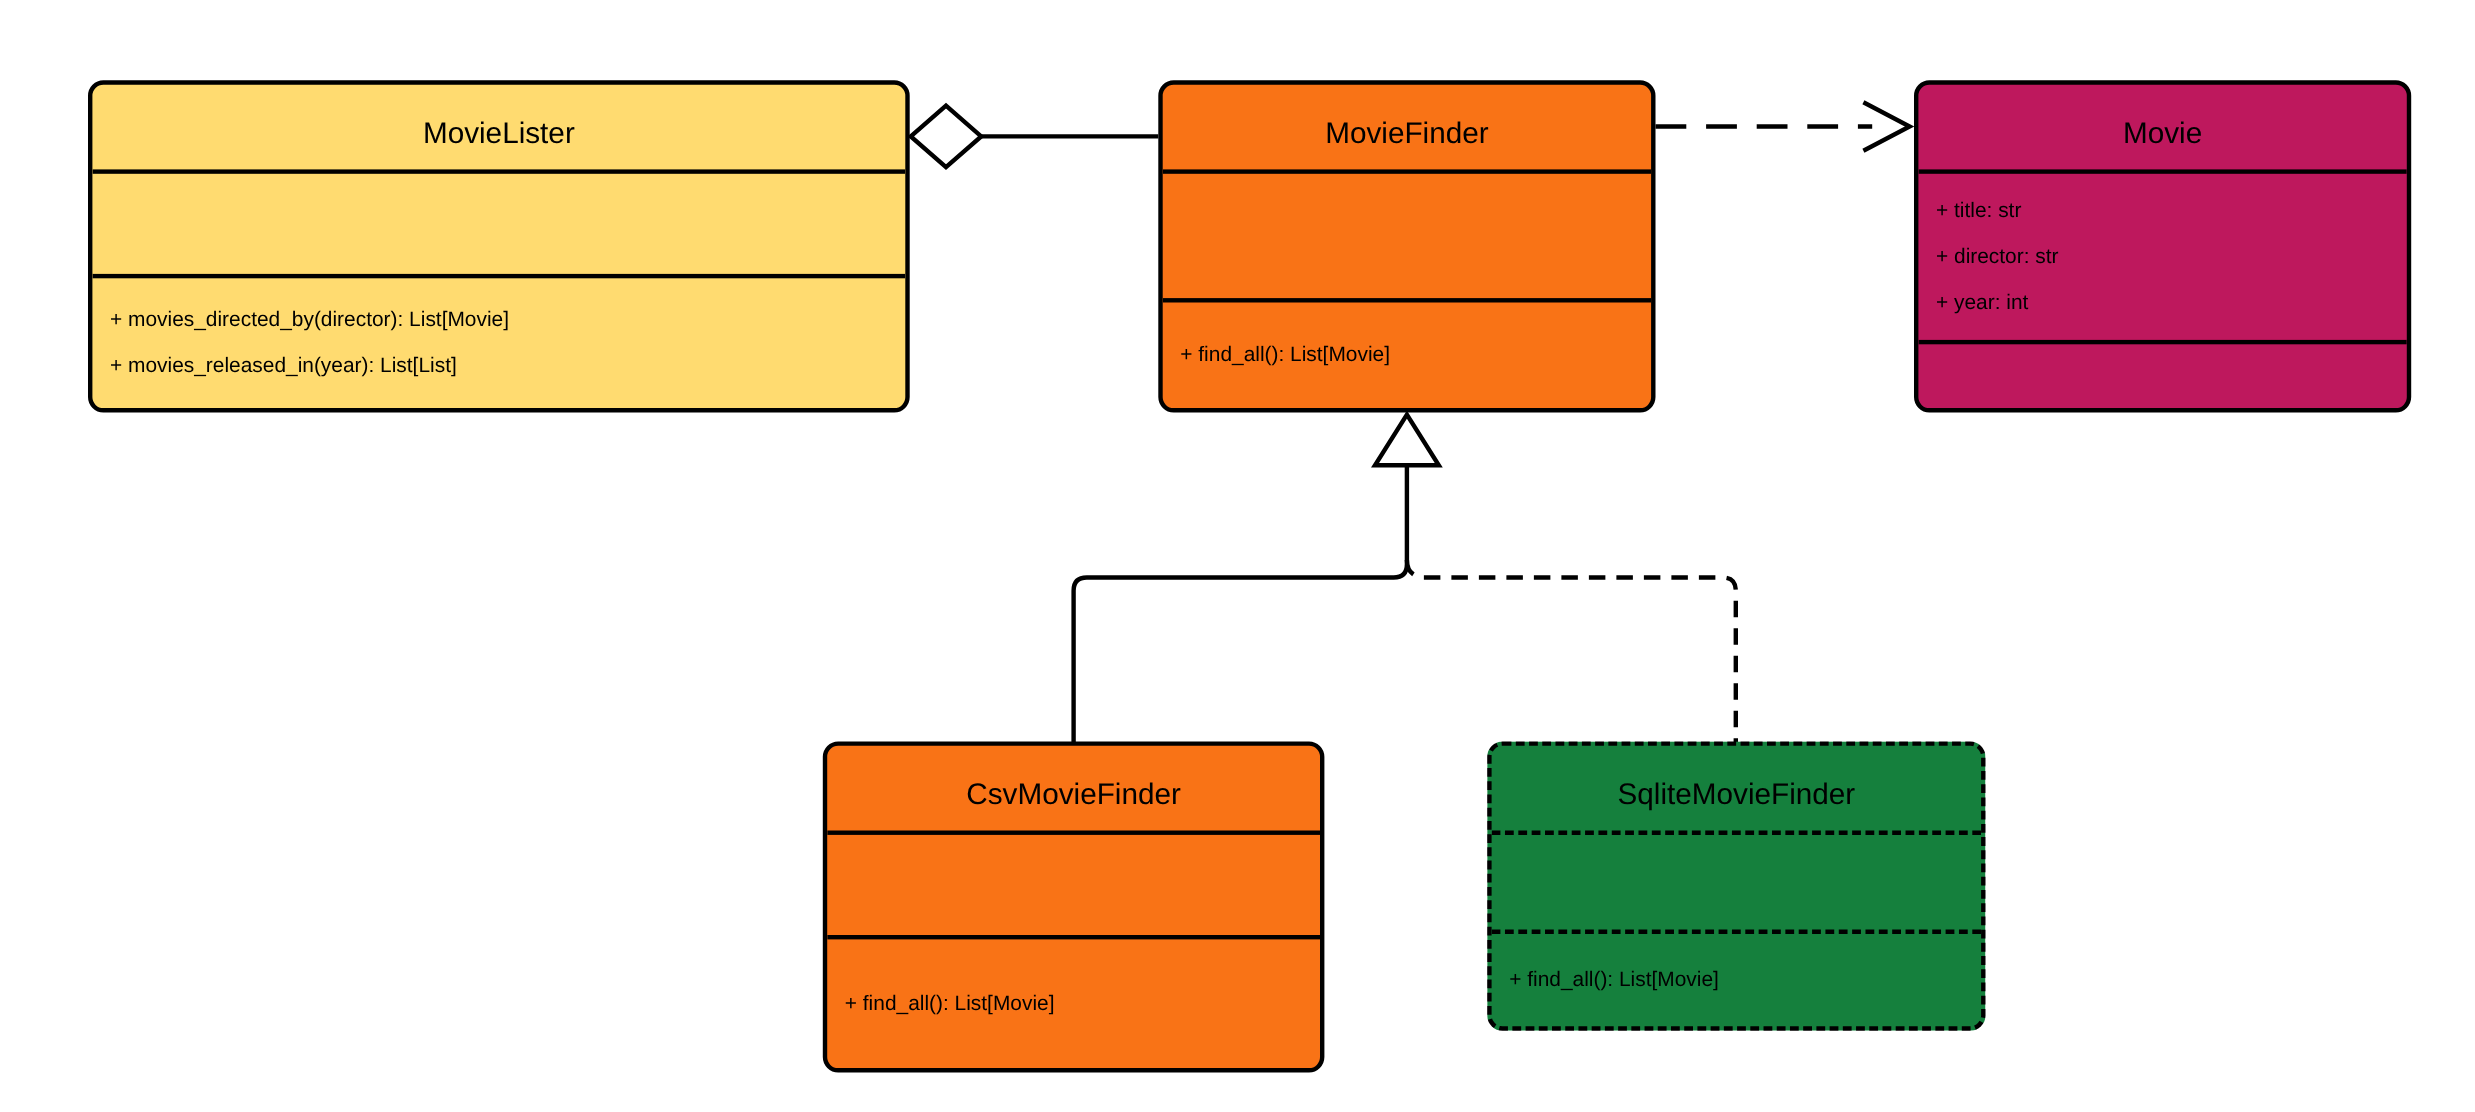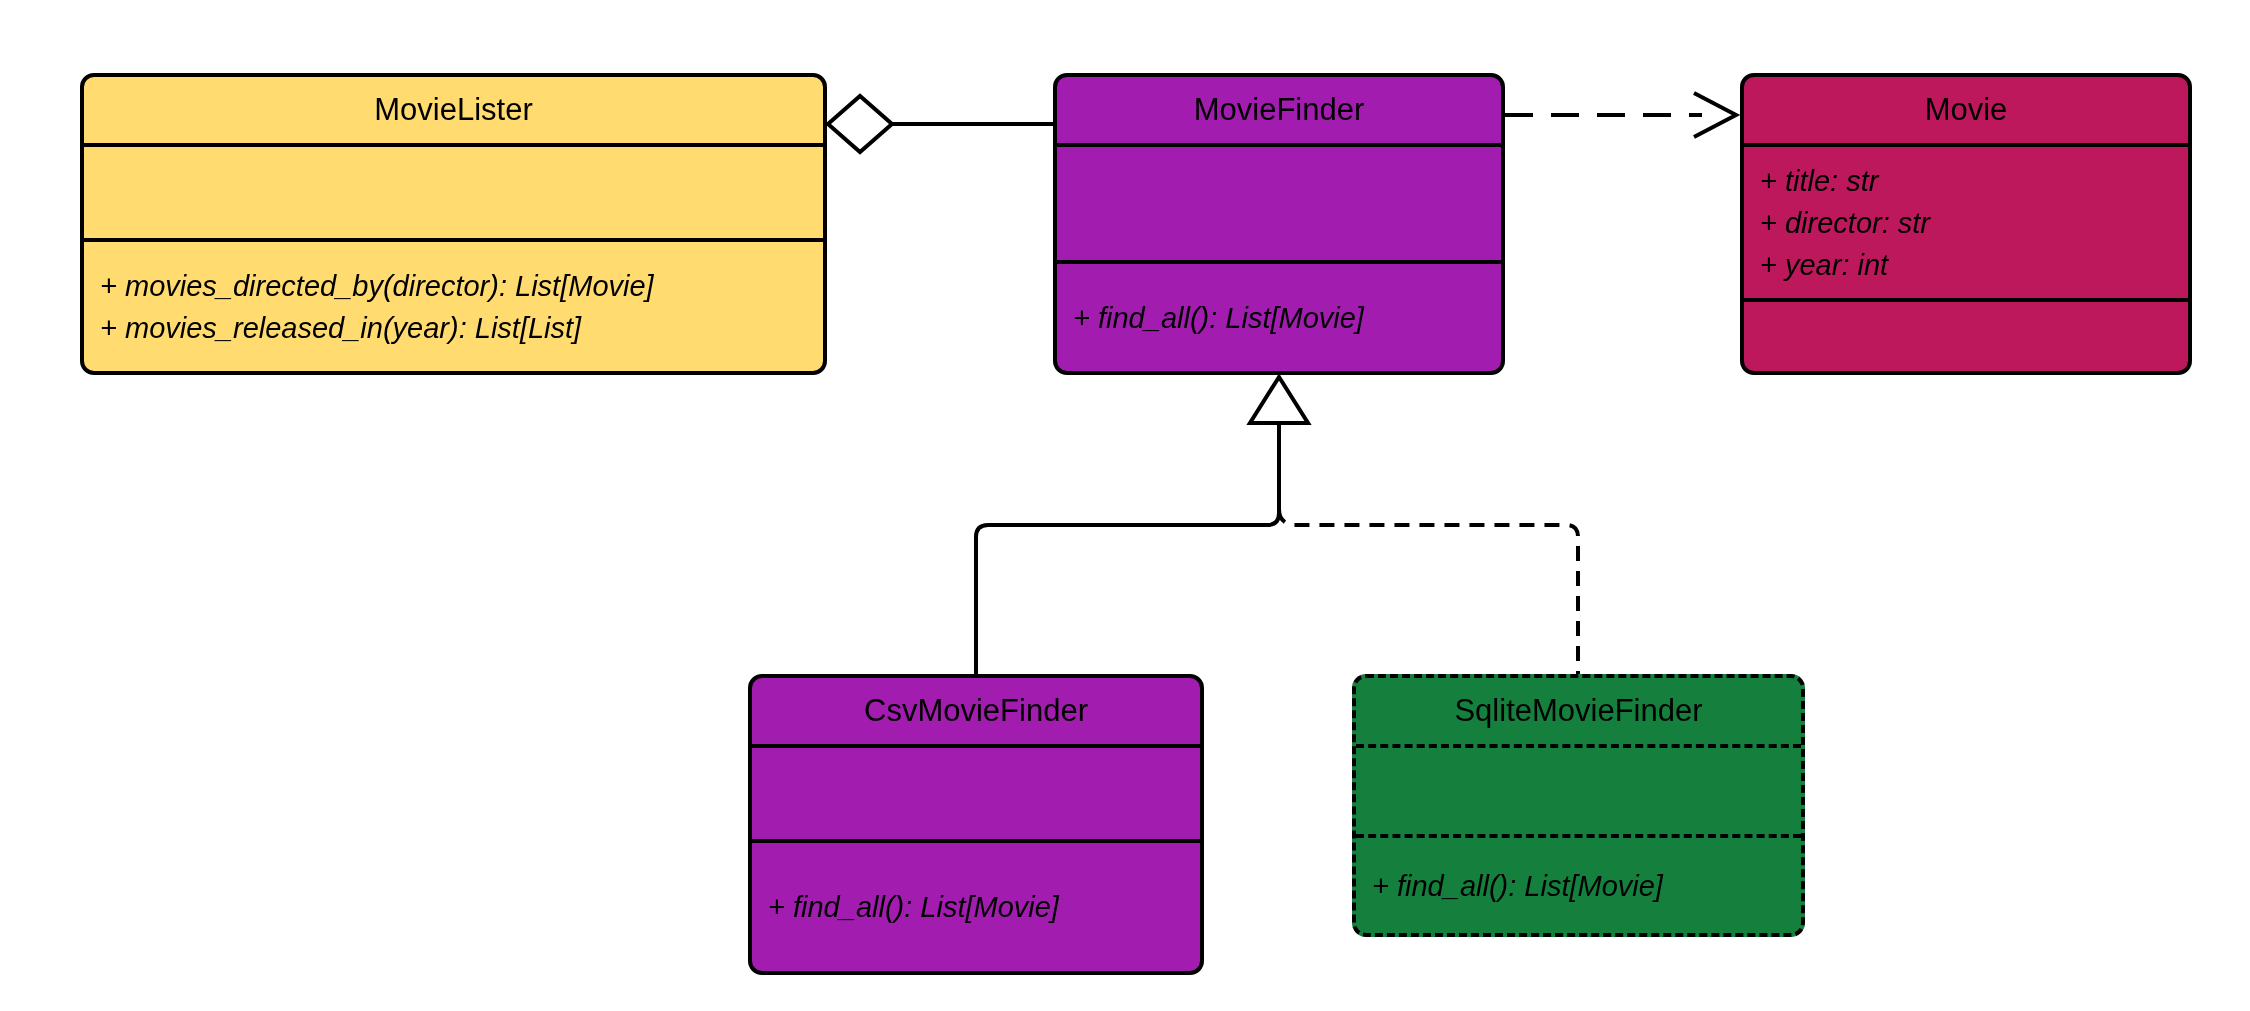--- a/index.html
+++ b/index.html
@@ -34,47 +34,47 @@
     flex-direction: column;
     overflow: hidden;
   }
   .cls-title {
     flex: 0 0 auto;
     height: 70px;
     border-bottom: 4px solid #000000;
     display: flex;
     align-items: center;
     justify-content: center;
-    font-size: 31px;
+    font-size: 27px;
     white-space: nowrap;
+    margin-top: 11px;
   }
   .cls-attrs {
     flex: 0 0 auto;
     border-bottom: 4px solid #000000;
     display: flex;
     flex-direction: column;
     justify-content: center;
   }
   .cls-methods {
     flex: 1 1 auto;
     display: flex;
     flex-direction: column;
     justify-content: center;
   }
   .member {
-    font-size: 29px;
+    font-size: 19px;
     line-height: 42px;
     padding-left: 16px;
     white-space: nowrap;
-    font-style: italic;
   }
 
   
   .f-yellow { background: #FFDB70; }
-  .f-green  { background: #a21caf; justify-content: center; }
+  .f-green  { background: #f97316; justify-content: center; }
   .f-blue   { background: #be185d; }
   .f-pale   { background: #15803d; }
 
   
   .ml  { left: 80px;   top: 73px;  width: 747px; height: 302px; }
   .mf  { left: 1053px; top: 73px;  width: 452px; height: 302px; }
   .mv  { left: 1740px; top: 73px;  width: 452px; height: 302px; }
   .csv { left: 748px;  top: 674px; width: 456px; height: 301px; }
   .sql { left: 1352px; top: 674px; width: 453px; height: 263px; }
 

